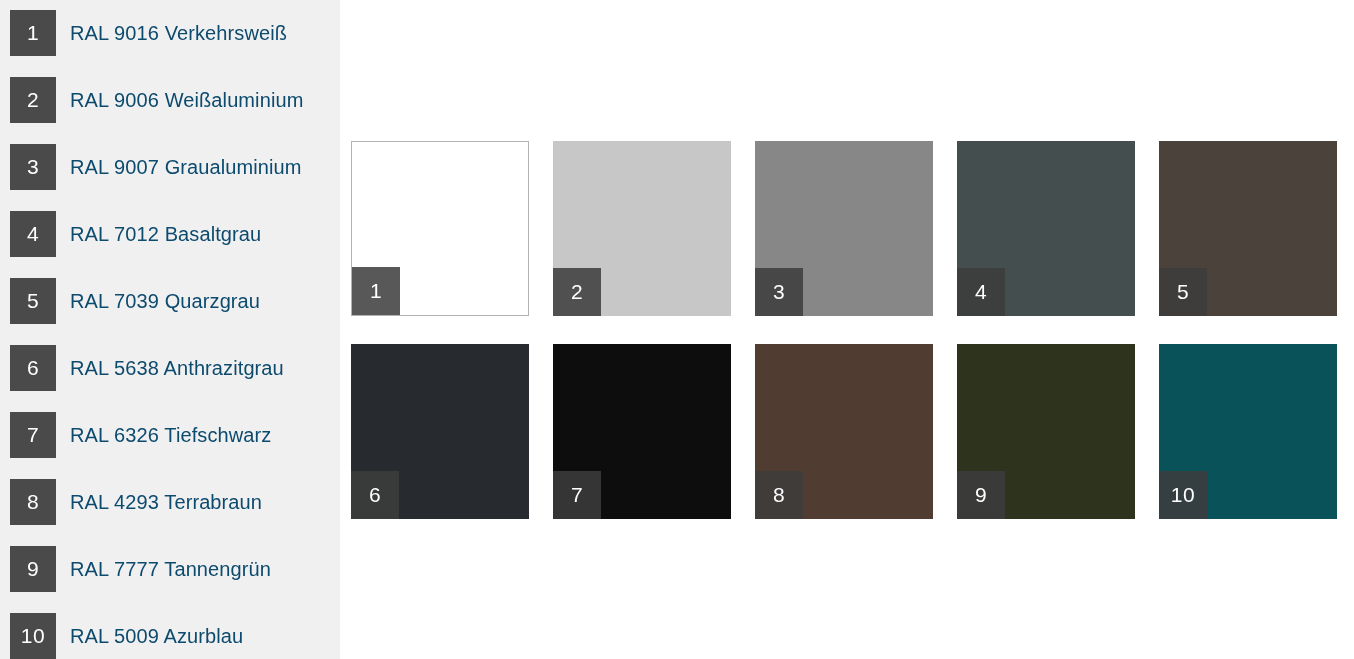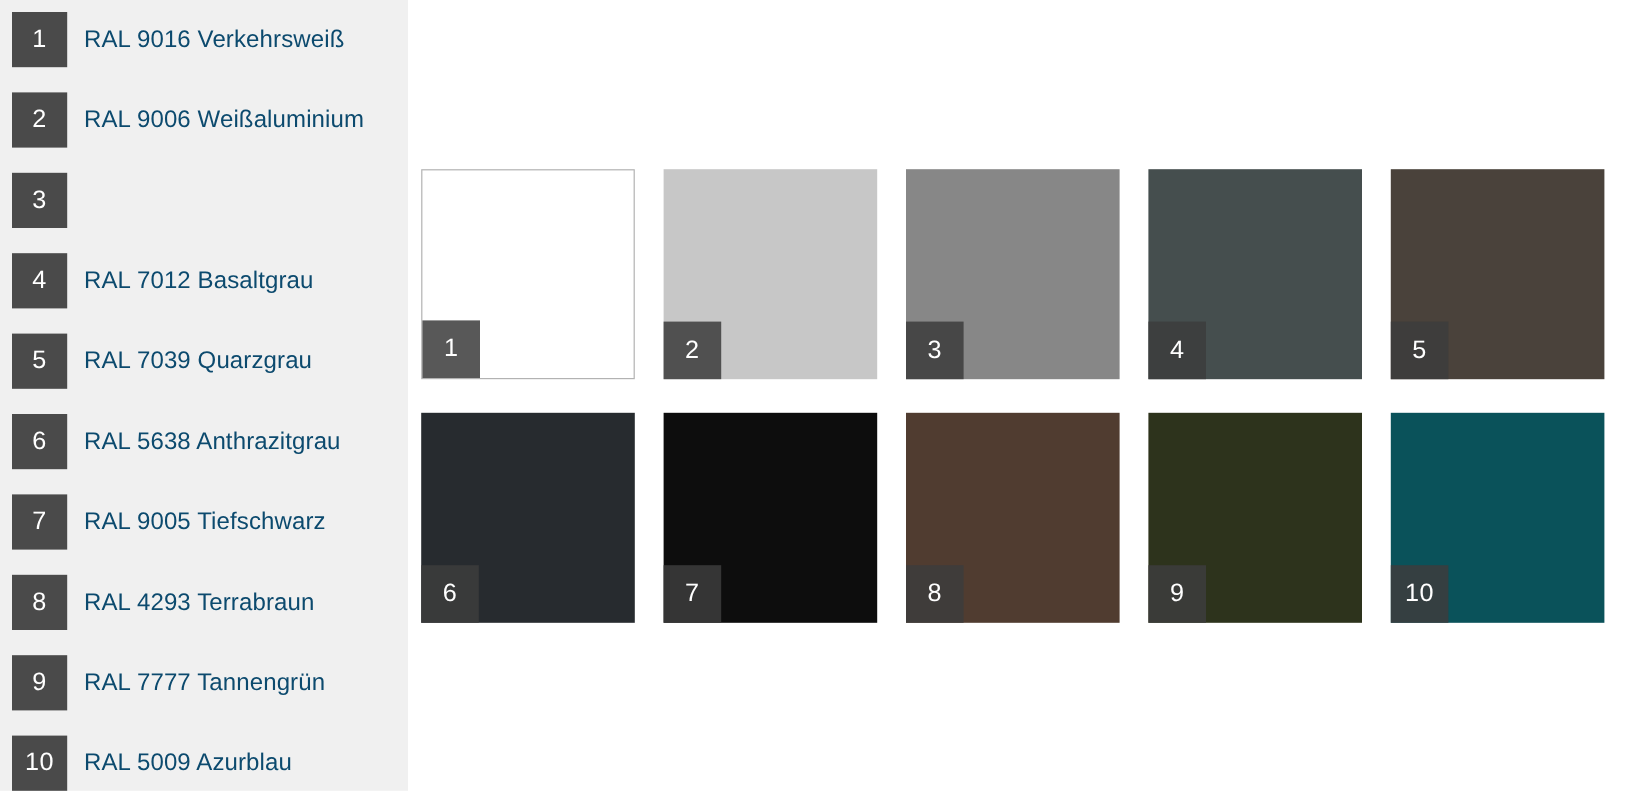--- a/index.html
+++ b/index.html
@@ -93,36 +93,37 @@
     <div class="legend-item" style="top: 10px;">
       <div class="legend-badge">1</div>
       <div class="legend-label">RAL 9016 Verkehrsweiß</div>
     </div>
     <div class="legend-item" style="top: 77px;">
       <div class="legend-badge">2</div>
       <div class="legend-label">RAL 9006 Weißaluminium</div>
     </div>
     <div class="legend-item" style="top: 144px;">
       <div class="legend-badge">3</div>
+      <div class="legend-label">RAL 9007 Graualuminium</div>
     </div>
     <div class="legend-item" style="top: 211px;">
       <div class="legend-badge">4</div>
       <div class="legend-label">RAL 7012 Basaltgrau</div>
     </div>
     <div class="legend-item" style="top: 278px;">
       <div class="legend-badge">5</div>
       <div class="legend-label">RAL 7039 Quarzgrau</div>
     </div>
     <div class="legend-item" style="top: 345px;">
       <div class="legend-badge">6</div>
       <div class="legend-label">RAL 5638 Anthrazitgrau</div>
     </div>
     <div class="legend-item" style="top: 412px;">
       <div class="legend-badge">7</div>
-      <div class="legend-label">RAL 9005 Tiefschwarz</div>
+      <div class="legend-label">RAL 6326 Tiefschwarz</div>
     </div>
     <div class="legend-item" style="top: 479px;">
       <div class="legend-badge">8</div>
       <div class="legend-label">RAL 4293 Terrabraun</div>
     </div>
     <div class="legend-item" style="top: 546px;">
       <div class="legend-badge">9</div>
       <div class="legend-label">RAL 7777 Tannengrün</div>
     </div>
     <div class="legend-item" style="top: 613px;">

